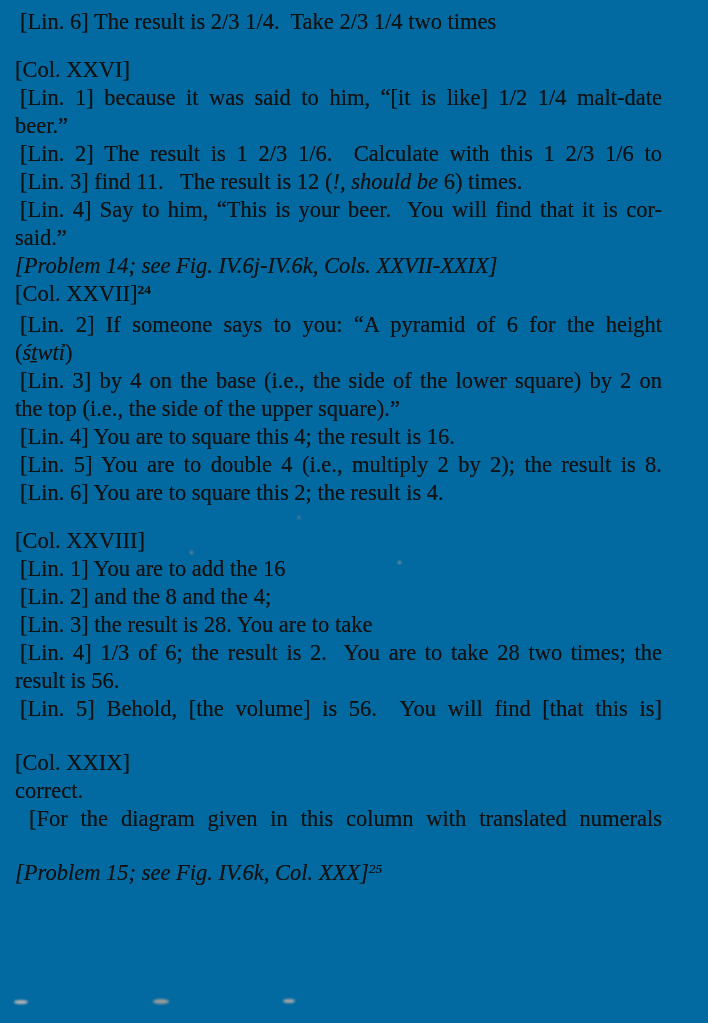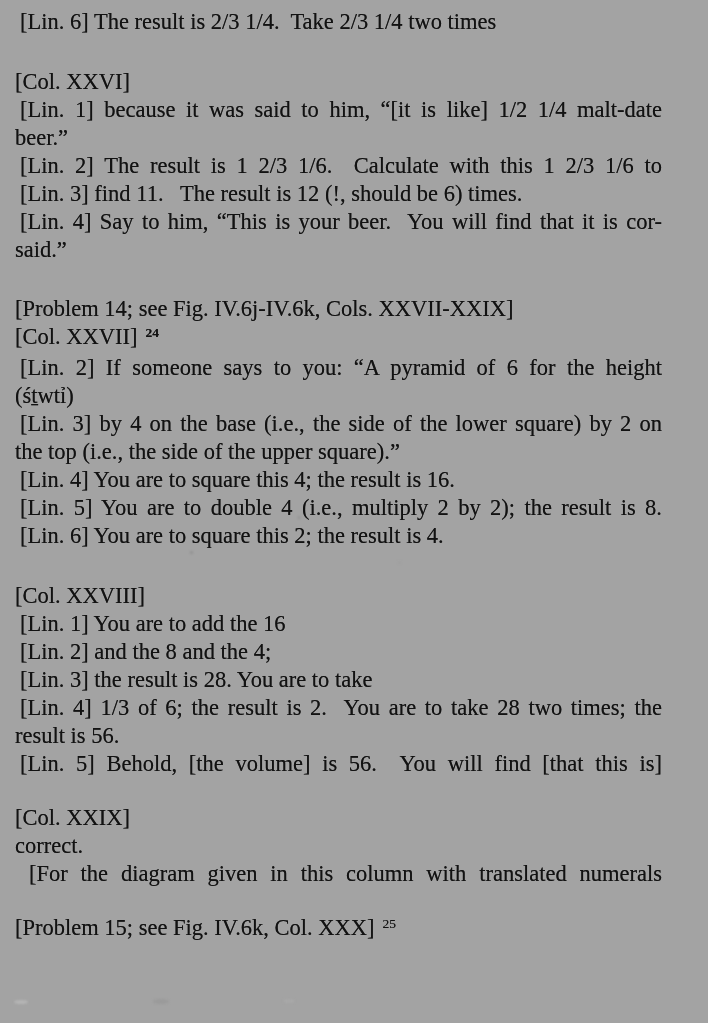--- a/index.html
+++ b/index.html
@@ -5,76 +5,75 @@
   html, body {
     margin: 0;
     padding: 0;
     background: #ffffff;
   }
   .page {
     position: relative;
     width: 708px;
     height: 1023px;
     box-sizing: border-box;
-    background: #a3a3a3;
+    background: #0369a1;
     color: #121212;
     font-family: "Liberation Serif", serif;
     font-size: 22.5px;
     line-height: 28px;
     padding: 8px 46px 0 15px;
     overflow: hidden;
     text-shadow: 0 0 0.5px rgba(10,10,10,0.6);
   }
   .line {
     min-height: 28px;
   }
   .line.justify {
     text-align: justify;
     text-align-last: justify;
   }
   .ind-lin { padding-left: 5px; }
   .ind-para { padding-left: 14px; }
-  .seg-i { }
+  .seg-i { font-style: italic; }
   .seg-b { font-weight: bold; }
   .seg-sup {
     font-size: 0.6em;
     position: relative;
     top: -0.55em;
     letter-spacing: 0;
-    margin-left: 8px;
   }
   .artifact {
     position: absolute;
     border-radius: 50%;
     filter: blur(1px);
   }
 </style>
 </head>
 <body>
 
 <div class="page">
   <div>
       <div class="line ind-lin"><span>[Lin. 6] The result is 2/3 1/4.&nbsp; Take 2/3 1/4 two times</span></div>
-      <div class="line" style="margin-top: 32px;"><span>[Col. XXVI]</span></div>
+      <div class="line" style="margin-top: 20px;"><span>[Col. XXVI]</span></div>
       <div class="line justify ind-lin"><span>[Lin. 1] because it was said to him, “[it is like] 1/2 1/4 malt-date</span></div>
       <div class="line"><span>beer.”</span></div>
       <div class="line justify ind-lin"><span>[Lin. 2] The result is 1 2/3 1/6.&nbsp; Calculate with this 1 2/3 1/6 to</span></div>
       <div class="line ind-lin"><span>[Lin. 3] find 11.&nbsp;&nbsp; The result is 12 (</span><span class="seg-i">!, should be</span><span> 6) times.</span></div>
       <div class="line justify ind-lin"><span>[Lin. 4] Say to him, “This is your beer.&nbsp; You will find that it is cor-</span></div>
       <div class="line"><span>said.”</span></div>
-      <div class="line" style="margin-top: 31px;"><span class="seg-i">[Problem 14; see Fig. IV.6j-IV.6k, Cols. XXVII-XXIX]</span></div>
+      <div class="line" style=""><span class="seg-i">[Problem 14; see Fig. IV.6j-IV.6k, Cols. XXVII-XXIX]</span></div>
       <div class="line"><span>[Col. XXVII]</span><span class="seg-sup seg-b">24</span></div>
       <div class="line justify ind-lin"><span>[Lin. 2] If someone says to you: “A pyramid of 6 for the height</span></div>
       <div class="line"><span>(</span><span class="seg-i">śṯwtỉ</span><span>)</span></div>
       <div class="line justify ind-lin"><span>[Lin. 3] by 4 on the base (i.e., the side of the lower square) by 2 on</span></div>
       <div class="line"><span>the top (i.e., the side of the upper square).”</span></div>
       <div class="line ind-lin"><span>[Lin. 4] You are to square this 4; the result is 16.</span></div>
       <div class="line justify ind-lin"><span>[Lin. 5] You are to double 4 (i.e., multiply 2 by 2); the result is 8.</span></div>
       <div class="line ind-lin"><span>[Lin. 6] You are to square this 2; the result is 4.</span></div>
-      <div class="line" style="margin-top: 32px;"><span>[Col. XXVIII]</span></div>
+      <div class="line" style="margin-top: 20px;"><span>[Col. XXVIII]</span></div>
       <div class="line ind-lin"><span>[Lin. 1] You are to add the 16</span></div>
       <div class="line ind-lin"><span>[Lin. 2] and the 8 and the 4;</span></div>
       <div class="line ind-lin"><span>[Lin. 3] the result is 28. You are to take</span></div>
       <div class="line justify ind-lin"><span>[Lin. 4] 1/3 of 6; the result is 2.&nbsp; You are to take 28 two times; the</span></div>
       <div class="line"><span>result is 56.</span></div>
       <div class="line justify ind-lin"><span>[Lin. 5] Behold, [the volume] is 56.&nbsp; You will find [that this is]</span></div>
       <div class="line" style="margin-top: 26px;"><span>[Col. XXIX]</span></div>
       <div class="line"><span>correct.</span></div>
       <div class="line justify ind-para"><span>[For the diagram given in this column with translated numerals</span></div>
       <div class="line" style="margin-top: 26px;"><span class="seg-i">[Problem 15; see Fig. IV.6k, Col. XXX]</span><span class="seg-sup seg-i">25</span></div>

